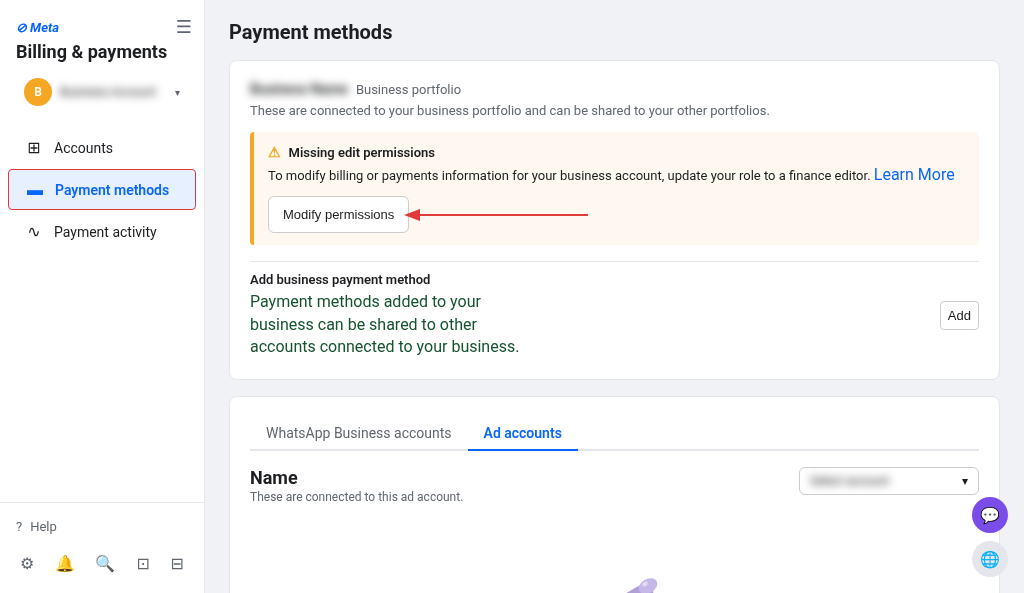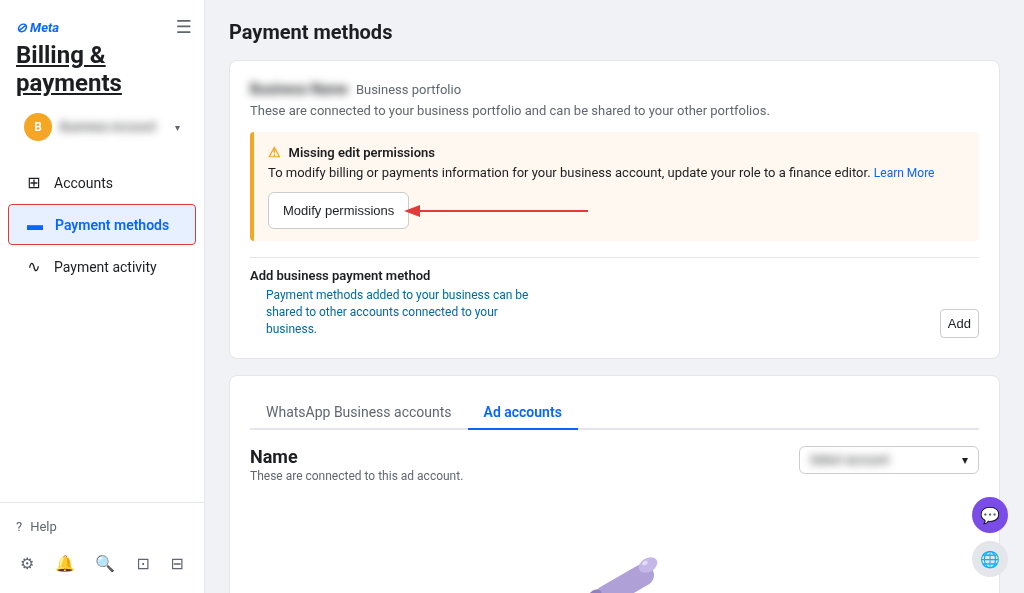--- a/index.html
+++ b/index.html
@@ -21,24 +21,23 @@
       gap: 6px;
       margin-bottom: 6px;
     }
     .meta-logo-icon {
       font-size: 13px;
       color: #0866ff;
       font-style: italic;
       font-weight: 700;
     }
     .sidebar-title {
-      font-size: 24px;
+      font-size: 18px;
       font-weight: 700;
       color: #1c1e21;
-      text-decoration: underline;
     }
     .hamburger-btn {
       position: absolute;
       top: 12px;
       right: 8px;
       background: none;
       border: none;
       cursor: pointer;
       color: #606770;
       font-size: 18px;
@@ -202,21 +201,21 @@
     }
     .warning-text {
       font-size: 13px;
       color: #1c1e21;
       margin-bottom: 10px;
       line-height: 1.4;
     }
     .learn-more-link {
       color: #0866ff;
       text-decoration: none;
-      font-size: 12px;
+      font-size: 16px;
     }
     .modify-btn {
       display: inline-block;
       padding: 10px 14px;
       border: 1px solid #ccc;
       border-radius: 6px;
       font-size: 13px;
       background: #fff;
       cursor: pointer;
       color: #1c1e21;
@@ -230,37 +229,36 @@
     .arrow-svg {
       position: absolute;
       top: 4px;
       left: 130px;
       pointer-events: none;
     }
 
     
     .add-method-section {
       display: flex;
-      align-items: flex-end;
+      align-items: center;
       justify-content: space-between;
       padding-top: 10px;
       border-top: 1px solid #e4e6eb;
     }
     .add-method-info h4 {
       font-size: 13px;
       font-weight: 600;
       color: #1c1e21;
       margin-bottom: 4px;
     }
     .add-method-info p {
-      font-size: 12px;
-      color: #0369a1;
+      font-size: 16px;
+      color: #14532d;
       max-width: 280px;
       line-height: 1.4;
-      margin-left: 16px;
     }
     .add-btn {
       padding: 6px 7px;
       border: 1px solid #ccc;
       border-radius: 4px;
       font-size: 13px;
       background: #fff;
       cursor: pointer;
       color: #1c1e21;
     }

